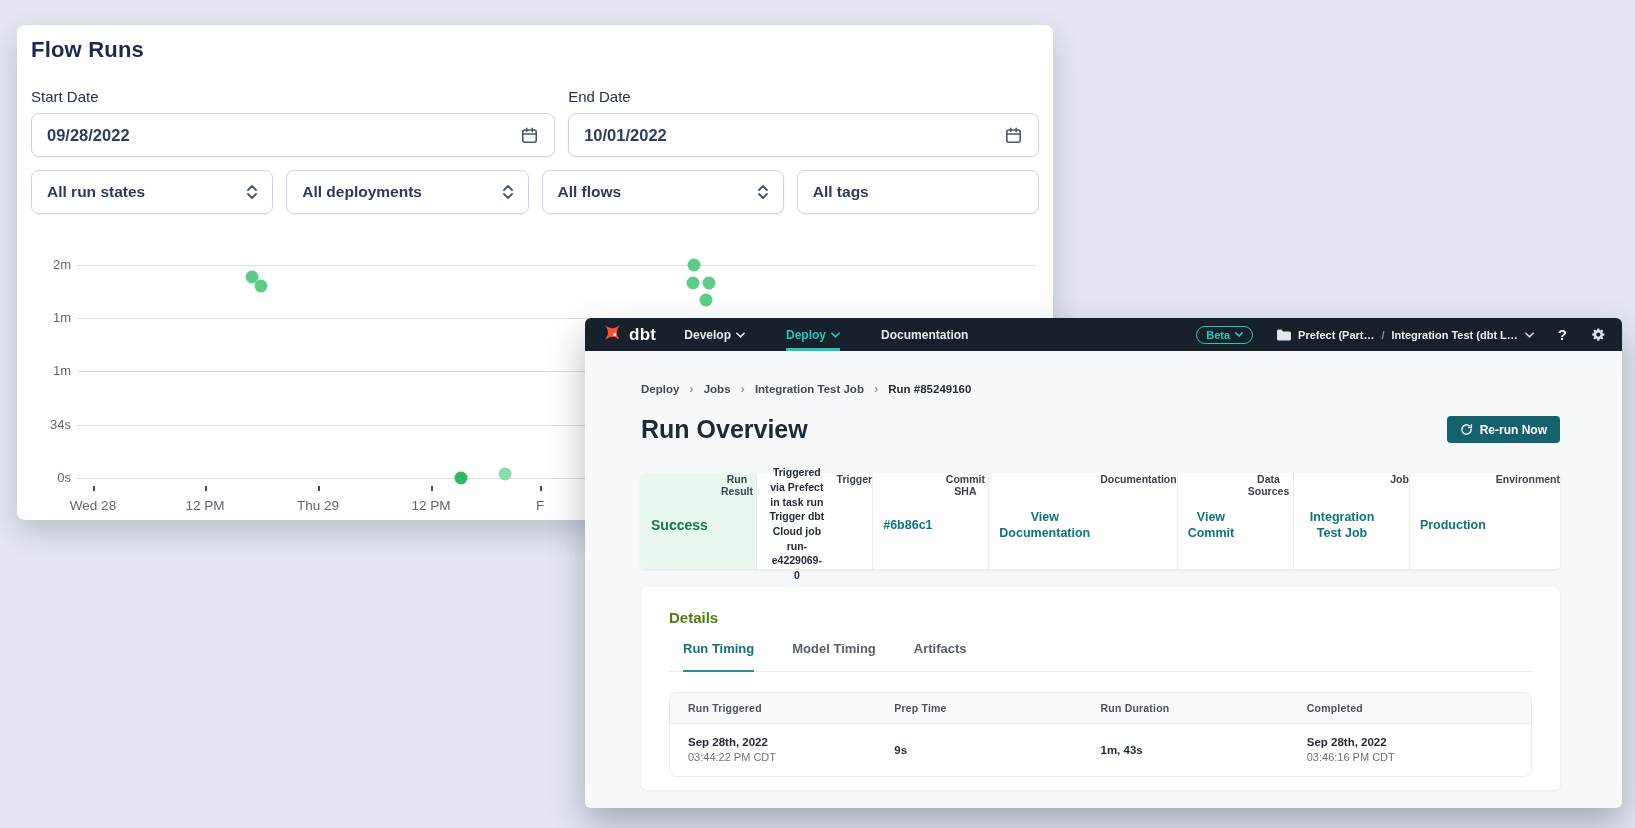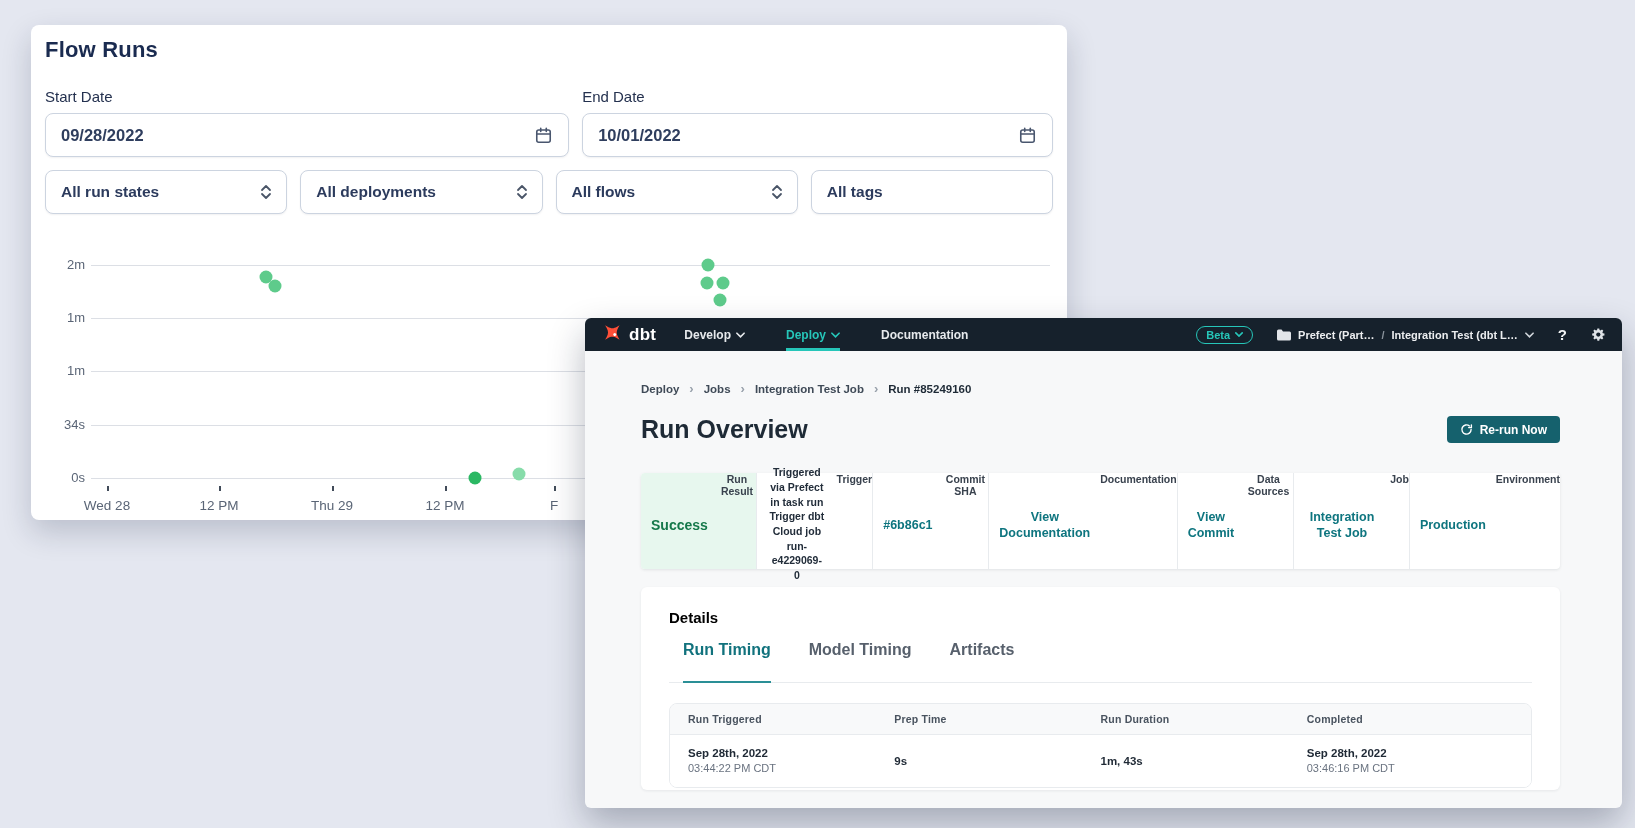--- a/index.html
+++ b/index.html
@@ -1,21 +1,21 @@
 <!DOCTYPE html>
 <html><head>
 <meta charset="utf-8">
 <style>
   *{box-sizing:border-box;margin:0;padding:0;}
   html,body{width:1635px;height:828px;}
   body{font-family:"Liberation Sans","DejaVu Sans",sans-serif;}
   .stage{position:relative;width:1635px;height:828px;background:#e4e7f0;overflow:hidden;}
 
   
-  .pw{position:absolute;left:31px;top:25px;width:1036px;height:495px;background:#ffffff;
+  .pw{position:absolute;left:17px;top:25px;width:1036px;height:495px;background:#ffffff;
       border-radius:8px;box-shadow:0 12px 30px rgba(20,30,60,.20);z-index:1;padding:12px 14px 0 14px;}
   .pw-title{font-size:22px;font-weight:700;color:#1a2b50;letter-spacing:.2px;}
   .dates{display:grid;grid-template-columns:52% 1fr;column-gap:13px;margin-top:25px;}
   .field-label{display:block;font-size:15px;color:#24314f;margin-bottom:8px;}
   .inputbox{height:44px;border:1px solid #ccd4e0;border-radius:8px;background:#fff;display:flex;
             align-items:center;padding:0 15px;box-shadow:0 1px 2px rgba(16,24,40,.06);cursor:text;}
   .inputbox .val{flex:1;font-size:16.5px;font-weight:600;color:#2f3e5e;}
   .selects{display:grid;grid-template-columns:repeat(4,1fr);gap:13px;margin-top:13px;}
   .selectbox{height:44px;border:1px solid #ccd4e0;border-radius:8px;background:#fff;display:flex;
              align-items:center;padding:0 14px 0 15px;box-shadow:0 1px 2px rgba(16,24,40,.06);cursor:pointer;gap:36px;}
@@ -69,23 +69,23 @@
   .card:last-child{border-radius:0 4px 4px 0;}
   .card.success{background:#e7f7ee;}
   .card-value{flex:1;display:flex;align-items:center;justify-content:center;padding:8px 10px 0;font-weight:700;}
   .card.success .card-value{color:#15784a;font-size:14px;}
   .card.link .card-value{color:#0e757f;font-size:12.5px;line-height:1.3;cursor:pointer;}
   .card.text .card-value{color:#222d3a;font-size:10.5px;line-height:1.4;padding:6px 12px 0;}
   .card-label{padding-bottom:15px;font-size:10.5px;font-weight:600;color:#39424e;}
 
   .panel{margin-top:18px;background:#fff;border-radius:6px;box-shadow:0 1px 3px rgba(25,35,50,.08);
          padding:22px 28px 20px;height:203px;}
-  .panel-title{font-size:15px;font-weight:700;color:#000000;}
+  .panel-title{font-size:15px;font-weight:700;color:#4d7c0f;}
   .tabs{margin-top:15px;display:flex;gap:38px;border-bottom:1px solid #e8ebee;padding-left:14px;}
-  .tab{padding-bottom:22px;font-size:16px;font-weight:600;color:#57606c;cursor:pointer;}
+  .tab{padding-bottom:14px;font-size:13px;font-weight:600;color:#57606c;cursor:pointer;}
   .tab.active{color:#11727d;border-bottom:2.5px solid #2a8f96;margin-bottom:-1px;}
   .tbl{margin-top:20px;border:1px solid #e8ebee;border-radius:8px;overflow:hidden;}
   .tbl-head{display:grid;grid-template-columns:repeat(4,1fr);background:#f8f9fa;border-bottom:1px solid #e8ebee;
             padding:9px 18px;font-size:10.5px;font-weight:600;color:#49535f;letter-spacing:.2px;}
   .tbl-row{display:grid;grid-template-columns:repeat(4,1fr);padding:12px 18px 13px;background:#fff;align-items:center;}
   .cell-main{font-size:11.5px;font-weight:600;color:#1f2935;}
   .cell-sub{font-size:11px;color:#6a7380;margin-top:3px;}
 </style>
 </head>
 <body>

